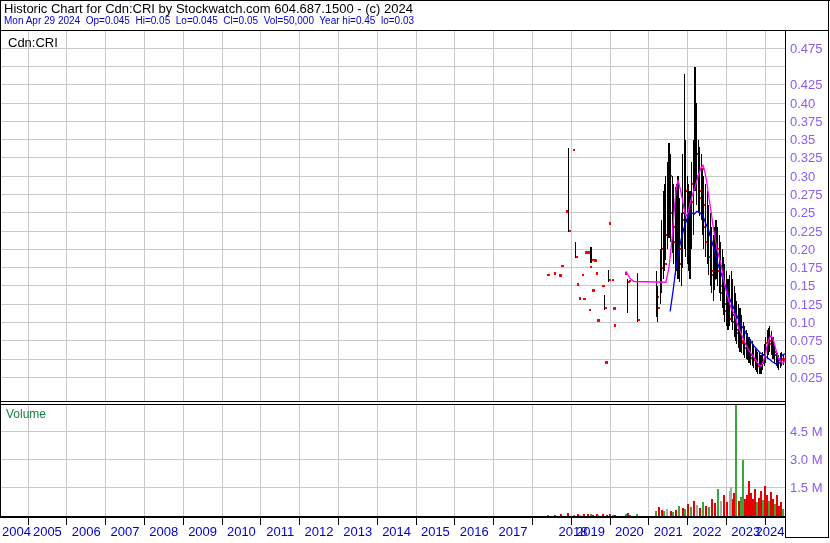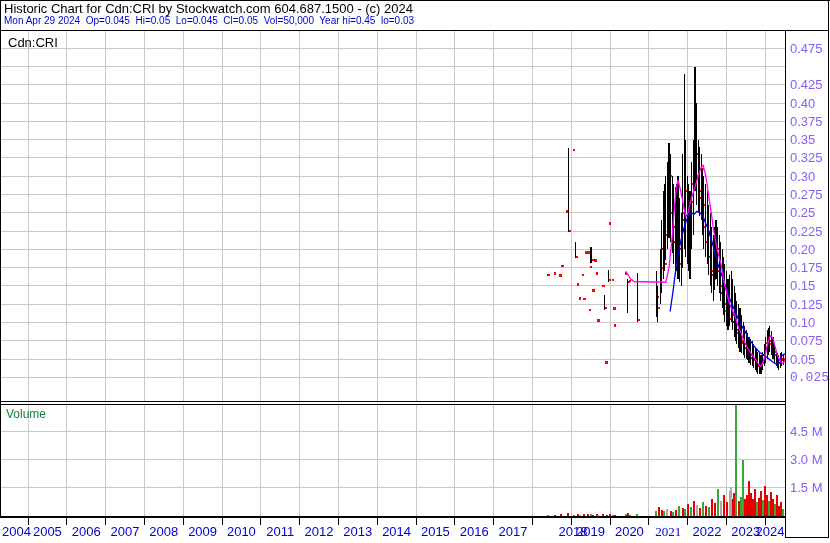--- a/index.html
+++ b/index.html
@@ -415,39 +415,39 @@
       <div class="ticklbl" style="left: 790px; top: 188px;">0.275</div>
       <div class="ticklbl" style="left: 790px; top: 206.28px;">0.25</div>
       <div class="ticklbl" style="left: 790px; top: 224.56px;">0.225</div>
       <div class="ticklbl" style="left: 790px; top: 242.84px;">0.20</div>
       <div class="ticklbl" style="left: 790px; top: 261.12px;">0.175</div>
       <div class="ticklbl" style="left: 790px; top: 279.4px;">0.15</div>
       <div class="ticklbl" style="left: 790px; top: 297.68px;">0.125</div>
       <div class="ticklbl" style="left: 790px; top: 315.96px;">0.10</div>
       <div class="ticklbl" style="left: 790px; top: 334.24px;">0.075</div>
       <div class="ticklbl" style="left: 790px; top: 352.52px;">0.05</div>
-      <div class="ticklbl" style="left: 790px; top: 370.8px; font-family: Liberation Mono, monospace;">0.025</div>
+      <div class="ticklbl" style="left: 790px; top: 370.8px;">0.025</div>
       <div class="ticklbl" style="left: 790px; top: 425px;">4.5 M</div>
       <div class="ticklbl" style="left: 790px; top: 453px;">3.0 M</div>
       <div class="ticklbl" style="left: 790px; top: 481px;">1.5 M</div>
       <div class="yearlbl" style="left: 2px;">2004</div>
       <div class="yearlbl" style="left: 47.4px; transform: translateX(-50%);">2005</div>
       <div class="yearlbl" style="left: 86.2px; transform: translateX(-50%);">2006</div>
       <div class="yearlbl" style="left: 125px; transform: translateX(-50%);">2007</div>
       <div class="yearlbl" style="left: 163.8px; transform: translateX(-50%);">2008</div>
       <div class="yearlbl" style="left: 202.6px; transform: translateX(-50%);">2009</div>
       <div class="yearlbl" style="left: 241.4px; transform: translateX(-50%);">2010</div>
       <div class="yearlbl" style="left: 280.2px; transform: translateX(-50%);">2011</div>
       <div class="yearlbl" style="left: 319px; transform: translateX(-50%);">2012</div>
       <div class="yearlbl" style="left: 357.8px; transform: translateX(-50%);">2013</div>
       <div class="yearlbl" style="left: 396.6px; transform: translateX(-50%);">2014</div>
       <div class="yearlbl" style="left: 435.4px; transform: translateX(-50%);">2015</div>
       <div class="yearlbl" style="left: 474.2px; transform: translateX(-50%);">2016</div>
       <div class="yearlbl" style="left: 513px; transform: translateX(-50%);">2017</div>
       <div class="yearlbl" style="left: 573px; transform: translateX(-50%);">2018</div>
       <div class="yearlbl" style="left: 590.6px; transform: translateX(-50%); text-align: right;">2019</div>
       <div class="yearlbl" style="left: 629.4px; transform: translateX(-50%);">2020</div>
-      <div class="yearlbl" style="left: 668.2px; transform: translateX(-50%); font-family: Liberation Serif, serif;">2021</div>
+      <div class="yearlbl" style="left: 668.2px; transform: translateX(-50%);">2021</div>
       <div class="yearlbl" style="left: 707px; transform: translateX(-50%);">2022</div>
       <div class="yearlbl" style="left: 745.8px; transform: translateX(-50%);">2023</div>
       <div class="yearlbl" style="left: 770px; transform: translateX(-50%);">2024</div>
     </div>
 </div>
 
 </body></html>

